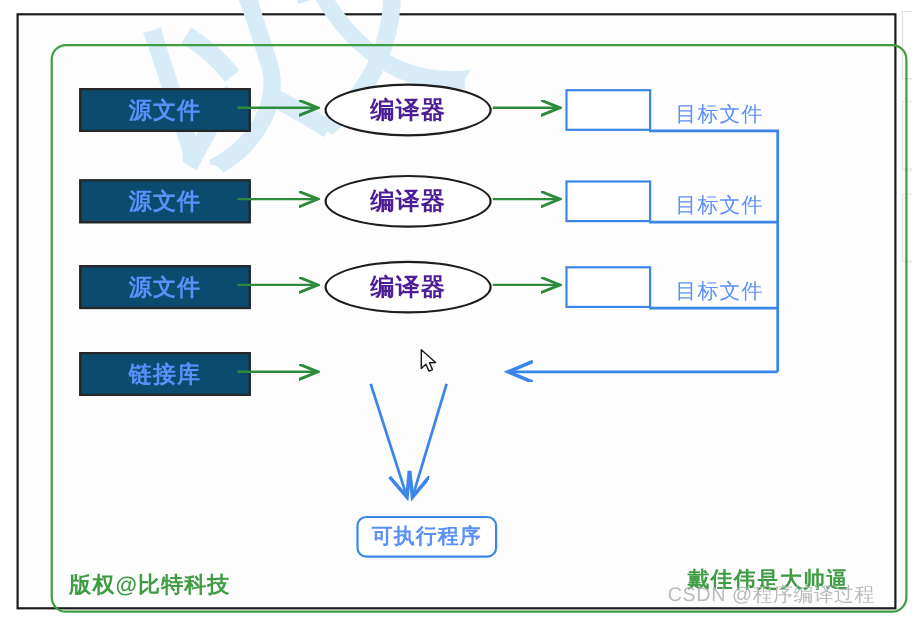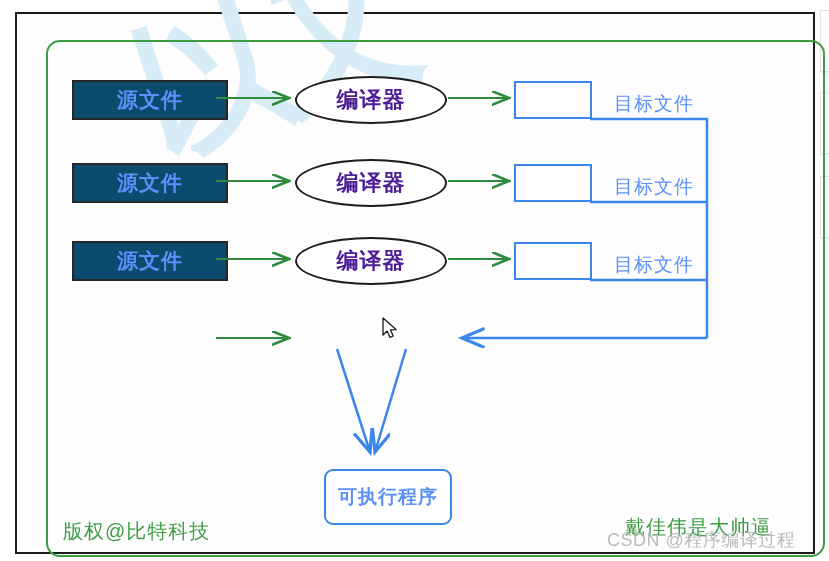--- a/index.html
+++ b/index.html
@@ -60,29 +60,29 @@
     position:absolute;width:78px;height:38px;
     border:2.5px solid #3b86e8;background:#ffffff;box-sizing:border-box;
   }
   .tgt-label{
     position:absolute;color:#5b8ff9;font-size:19px;font-weight:400;
     letter-spacing:1px;white-space:nowrap;
   }
 
   
   .exec-box{
-    position:absolute;left:307px;top:455px;width:128px;height:56px;
+    position:absolute;left:307px;top:455px;width:128px;height:38px;
     border:2.5px solid #3b86e8;border-radius:9px;background:#ffffff;
     box-sizing:border-box;display:flex;align-items:center;justify-content:center;
     color:#5b8ff9;font-size:19px;font-weight:700;letter-spacing:1px;
   }
 
   
   .cap{
-    position:absolute;color:#3e9c43;font-size:20px;font-weight:400;
+    position:absolute;color:#3e9c43;font-size:20px;font-weight:700;
     letter-spacing:1px;white-space:nowrap;
   }
   .cap-left{left:46px;top:504px;}
   .cap-right{left:608px;top:500px;}
 
   
   .csdn{
     position:absolute;left:607px;top:528px;
     color:#b9bcbb;font-size:18px;white-space:nowrap;letter-spacing:.5px;
     user-select:none;pointer-events:none;
@@ -113,20 +113,21 @@
     <div class="src-box" style="left:55px;top:149px;">源文件</div>
     <div class="ell" style="left:278px;top:145px;">编译器</div>
     <div class="tgt-box" style="left:497px;top:150px;"></div>
     <div class="tgt-label" style="left:597px;top:160px;">目标文件</div>
 
     <div class="src-box" style="left:55px;top:227px;">源文件</div>
     <div class="ell" style="left:278px;top:223px;">编译器</div>
     <div class="tgt-box" style="left:497px;top:228px;"></div>
     <div class="tgt-label" style="left:597px;top:238px;">目标文件</div>
 
+    <div class="src-box" style="left:55px;top:306px;">链接库</div>
 
     <div class="exec-box">可执行程序</div>
 
     <div class="cap cap-left">版权@比特科技</div>
     <div class="cap cap-right">戴佳伟是大帅逼</div>
 
   </div>
 
   <svg class="overlay" viewBox="0 0 829 561" xmlns="http://www.w3.org/2000/svg">
     <defs>

